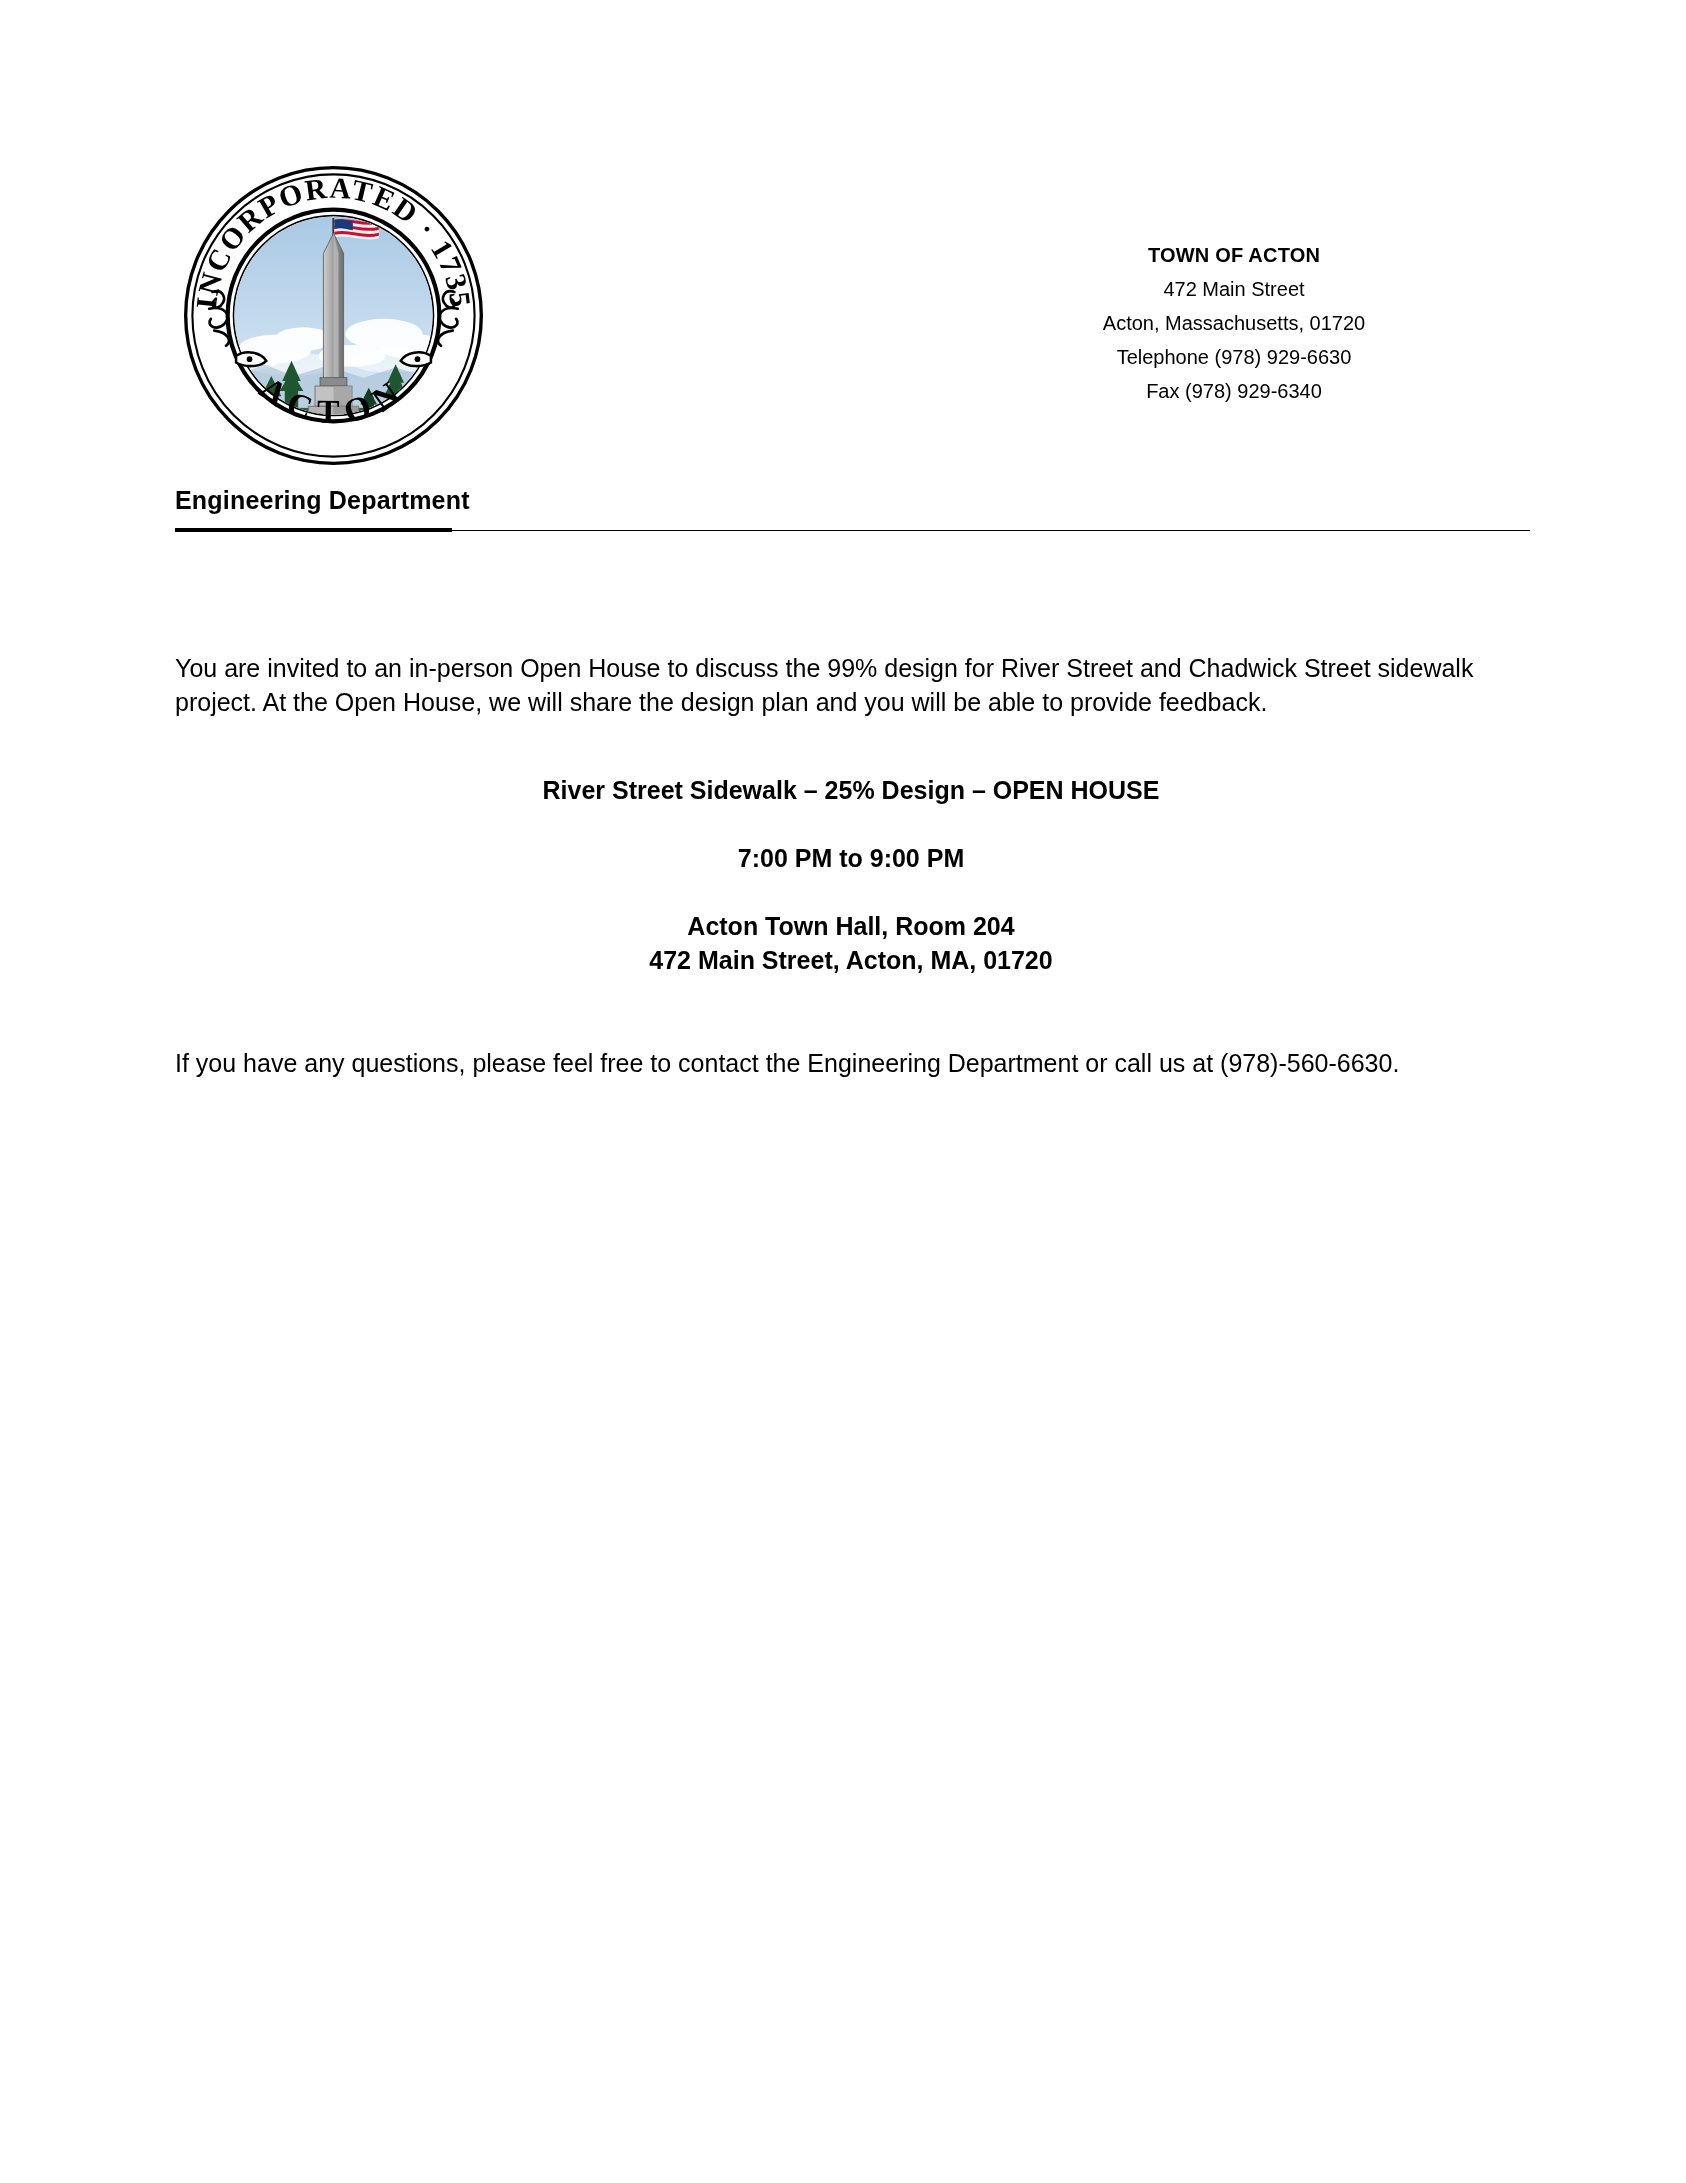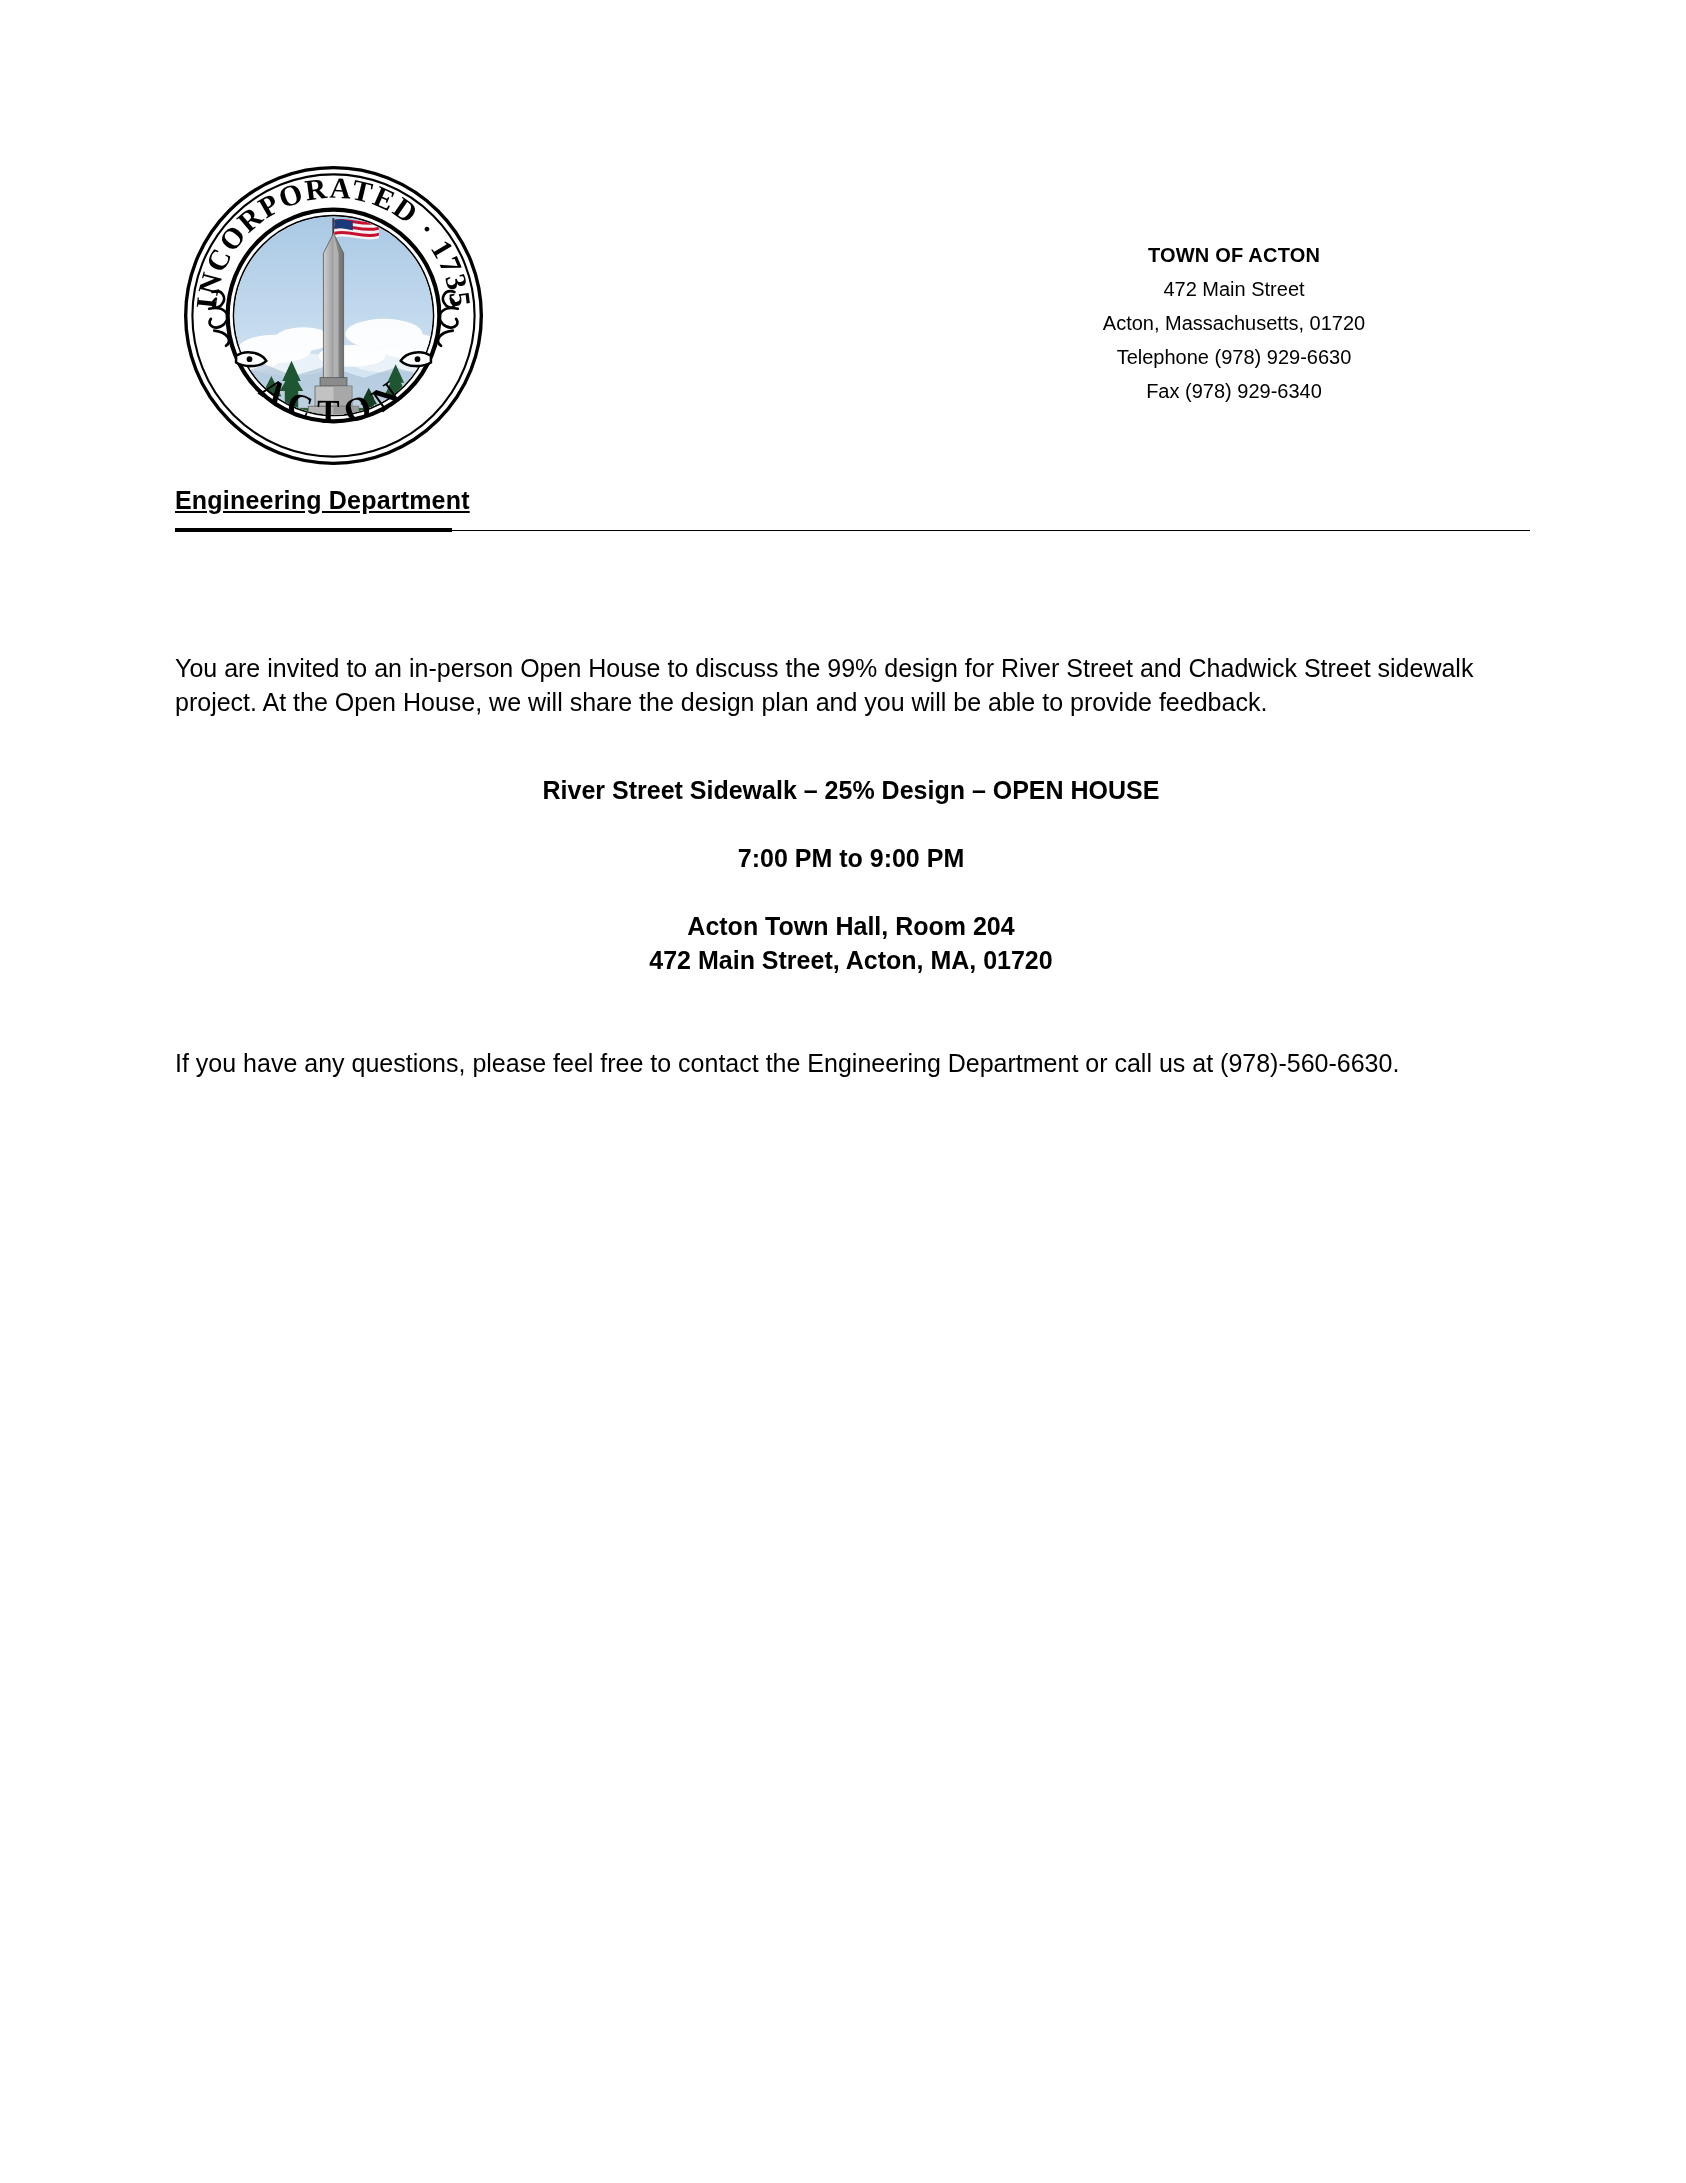--- a/index.html
+++ b/index.html
@@ -55,21 +55,20 @@
 
   
   .dept-title {
     position: absolute;
     left: 175px;
     top: 485px;
     font-size: 25px;
     font-weight: bold;
     line-height: 30px;
     letter-spacing: 0.2px;
-    text-decoration: underline;
   }
   .header-rule {
     position: absolute;
     left: 175px;
     top: 528px;
     width: 1355px;
     height: 4.2px;
   }
   .header-rule .thin {
     position: absolute;

